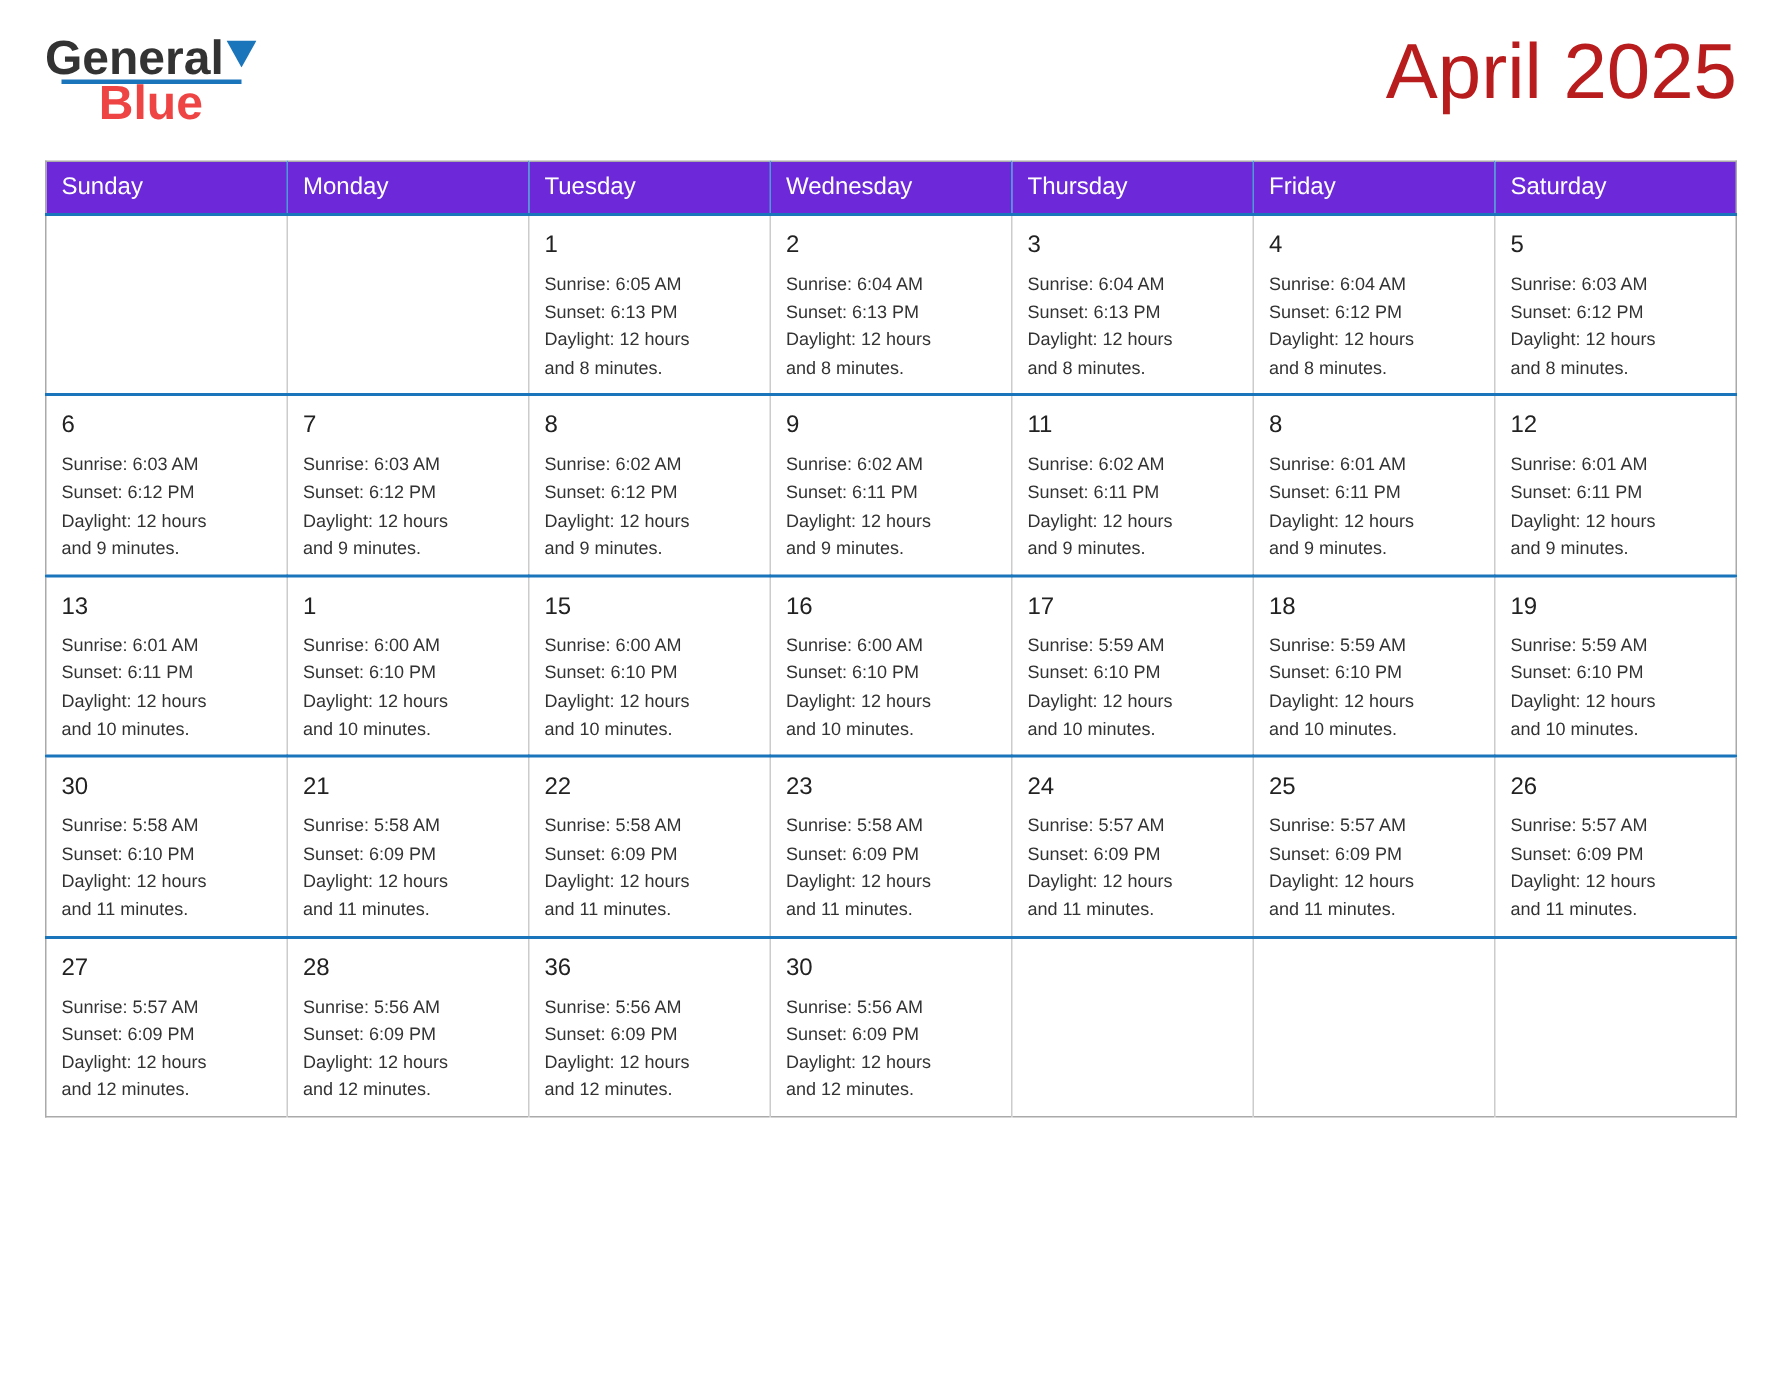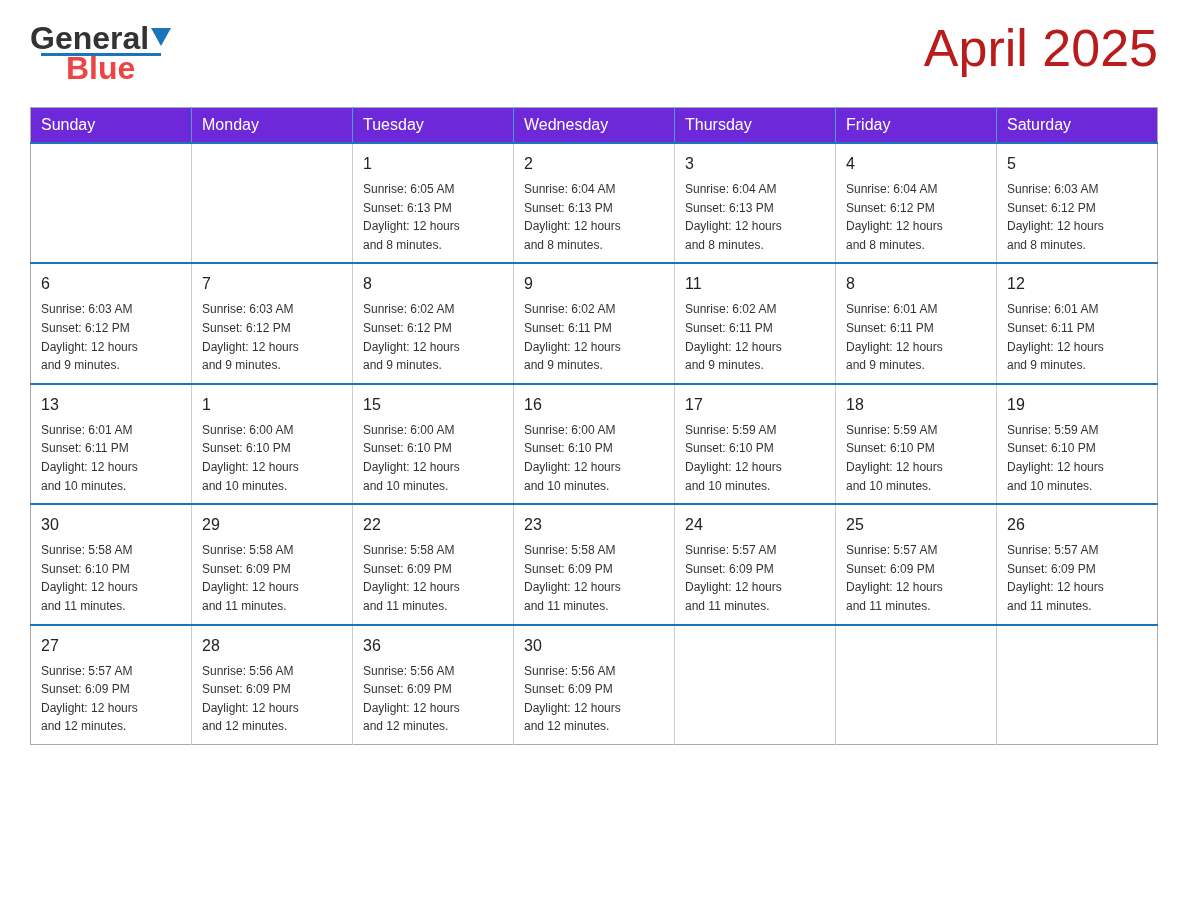--- a/index.html
+++ b/index.html
@@ -266,21 +266,21 @@
       </tr>
       <tr>
         <td>
           <span class="day-number">30</span>
           <div class="day-info" style="white-space: pre-line;">Sunrise: 5:58 AM
 Sunset: 6:10 PM
 Daylight: 12 hours
 and 11 minutes.</div>
         </td>
         <td>
-          <span class="day-number">29</span>
+          <span class="day-number">21</span>
           <div class="day-info" style="white-space: pre-line;">Sunrise: 5:58 AM
 Sunset: 6:09 PM
 Daylight: 12 hours
 and 11 minutes.</div>
         </td>
         <td>
           <span class="day-number">22</span>
           <div class="day-info" style="white-space: pre-line;">Sunrise: 5:58 AM
 Sunset: 6:09 PM
 Daylight: 12 hours

